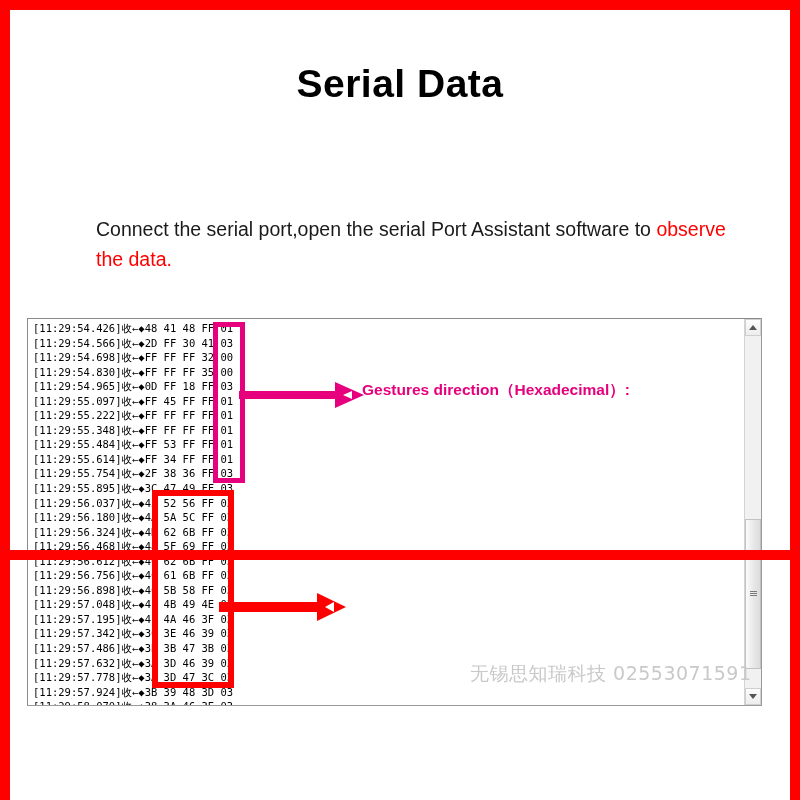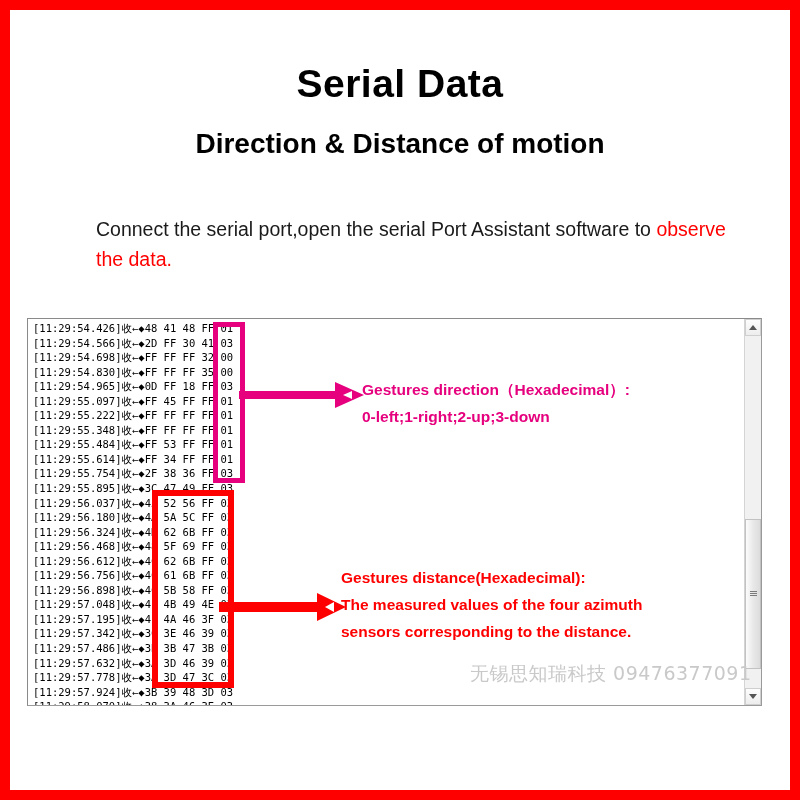--- a/index.html
+++ b/index.html
@@ -7,21 +7,21 @@
     margin: 0; padding: 0;
     width: 800px; height: 800px;
     background: #ffffff;
     font-family: "Liberation Sans", sans-serif;
     overflow: hidden;
   }
 
   #page {
     position: relative;
     width: 800px;
-    height: 800px;
+    height: 560px;
     background: #ffffff;
     padding-left: 20px;
   }
 
   
   .frame-edge {
     position: absolute;
     background: #fe0000;
     z-index: 40;
   }
@@ -181,21 +181,20 @@
 <body>
 
 <div id="page">
 
   <div class="frame-edge frame-left"></div>
   <div class="frame-edge frame-right"></div>
   <div class="frame-edge frame-top"></div>
   <div class="frame-edge frame-bottom"></div>
 
   <div class="title">Serial  Data</div>
-  <div class="subtitle">Direction &amp; Distance of motion</div>
 
   <div class="body-text">
     <span>Connect the serial port,open the serial Port Assistant software to </span><span class="hl">observe the data.</span>
   </div>
 
   <div class="panel">
     <div class="panel-inner">
       <div class="log" id="log-body"><div class="log-line">[11:29:54.426]收←◆48 41 48 FF 01</div><div class="log-line">[11:29:54.566]收←◆2D FF 30 41 03</div><div class="log-line">[11:29:54.698]收←◆FF FF FF 32 00</div><div class="log-line">[11:29:54.830]收←◆FF FF FF 35 00</div><div class="log-line">[11:29:54.965]收←◆0D FF 18 FF 03</div><div class="log-line">[11:29:55.097]收←◆FF 45 FF FF 01</div><div class="log-line">[11:29:55.222]收←◆FF FF FF FF 01</div><div class="log-line">[11:29:55.348]收←◆FF FF FF FF 01</div><div class="log-line">[11:29:55.484]收←◆FF 53 FF FF 01</div><div class="log-line">[11:29:55.614]收←◆FF 34 FF FF 01</div><div class="log-line">[11:29:55.754]收←◆2F 38 36 FF 03</div><div class="log-line">[11:29:55.895]收←◆3C 47 49 FF 03</div><div class="log-line">[11:29:56.037]收←◆45 52 56 FF 03</div><div class="log-line">[11:29:56.180]收←◆4A 5A 5C FF 03</div><div class="log-line">[11:29:56.324]收←◆4D 62 6B FF 03</div><div class="log-line">[11:29:56.468]收←◆48 5F 69 FF 03</div><div class="log-line">[11:29:56.612]收←◆4C 62 6B FF 03</div><div class="log-line">[11:29:56.756]收←◆4C 61 6B FF 03</div><div class="log-line">[11:29:56.898]收←◆4C 5B 58 FF 03</div><div class="log-line">[11:29:57.048]收←◆41 4B 49 4E 03</div><div class="log-line">[11:29:57.195]收←◆41 4A 46 3F 03</div><div class="log-line">[11:29:57.342]收←◆3C 3E 46 39 03</div><div class="log-line">[11:29:57.486]收←◆3B 3B 47 3B 03</div><div class="log-line">[11:29:57.632]收←◆3A 3D 46 39 03</div><div class="log-line">[11:29:57.778]收←◆3A 3D 47 3C 03</div><div class="log-line">[11:29:57.924]收←◆3B 39 48 3D 03</div><div class="log-line">[11:29:58.070]收←◆38 3A 46 3E 03</div></div>
     </div>
 
@@ -228,24 +227,18 @@
 
   <div class="arrow-wrap arrow-red">
     <svg width="128" height="34" viewBox="0 0 128 34" xmlns="http://www.w3.org/2000/svg">
       <path d="M0 12 H98 V3 L127 17 L98 31 V22 H0 Z" fill="#fe0000"></path>
       <path d="M106 17 L115 12 L115 22 Z" fill="#ffffff"></path>
     </svg>
   </div>
 
   <div class="anno anno-dir">
     <div>Gestures direction（Hexadecimal）:</div>
-    <div>0-left;1-right;2-up;3-down</div>
-  </div>
-
-  <div class="anno anno-dist">
-    <div>Gestures distance(Hexadecimal):</div>
-    <div>The measured values of the four azimuth</div>
-    <div>sensors corresponding to the distance.</div>
-  </div>
-
-  <div class="watermark">无锡思知瑞科技 09476377091</div>
+  </div>
+
+
+  <div class="watermark">无锡思知瑞科技 02553071591</div>
 
 </div>
 
 </body></html>

